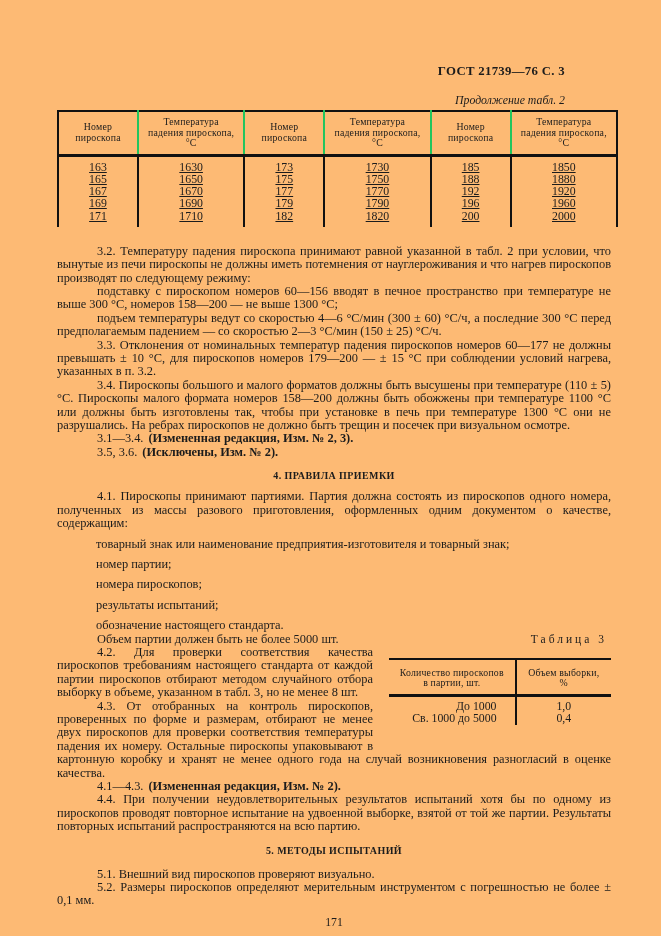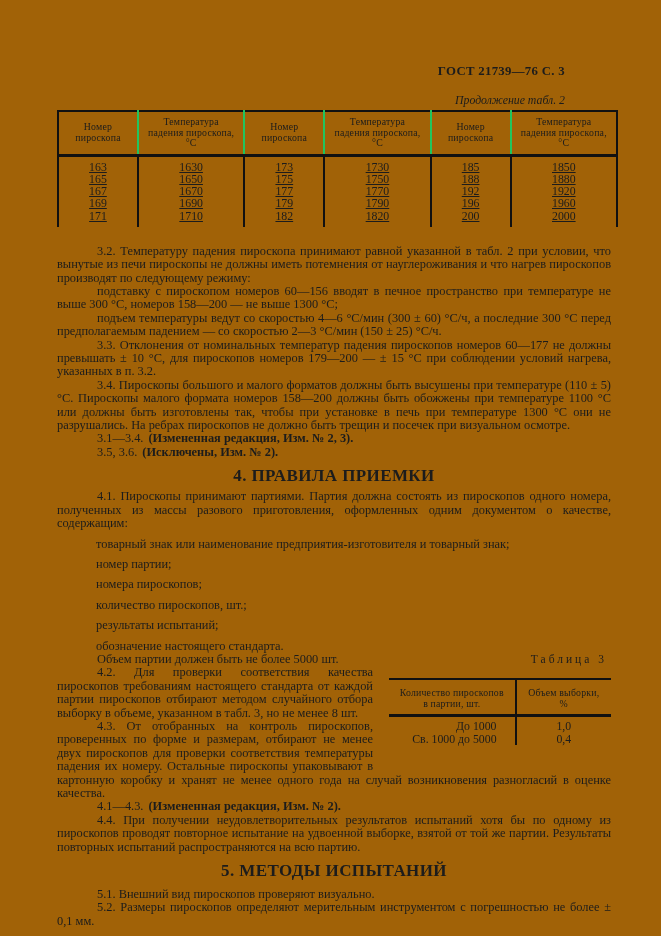--- a/index.html
+++ b/index.html
@@ -1,20 +1,20 @@
 <!DOCTYPE html>
 <html><head>
 <meta charset="utf-8">
 <style>
   html,body{margin:0;padding:0;background:#e8e8e8;}
   .page{
     position:relative;
     width:661px;height:936px;
     margin:0 auto;
-    background:#a16207;
+    background:#fdba74;
     color:#1c1c1c;
     font-family:"Liberation Serif","DejaVu Serif",serif;
     overflow:hidden;
     box-sizing:border-box;
   }
   .content{
     position:absolute;left:57px;top:0;width:554px;
   }
   .doc-ref{
     margin-top:64px;
@@ -69,21 +69,21 @@
     margin-top:18px;
     font-size:12.4px;
     line-height:13.4px;
     text-align:justify;
   }
   .para{margin:0;text-indent:40px;}
   .list-line{margin:7px 0 0 39px;}
   .amend{margin:0 0 0 40px;}
   .amend b{margin-left:5px;}
   .sect{
-    font-size:17px;
+    font-size:10px;
     line-height:15px;
     font-weight:bold;
     text-align:center;
     letter-spacing:0.4px;
     margin:9px 0 7px;
     text-indent:0;
   }
   .sect.methods{margin:9px 0 10px;}
   .t3-wrap{
     float:right;
@@ -217,21 +217,20 @@
       <p class="amend"><span>3.1—3.4.</span><b>(Измененная редакция, Изм. № 2, 3).</b></p>
       <p class="amend"><span>3.5, 3.6.</span><b>(Исключены, Изм. № 2).</b></p>
 
       <p class="sect">4. ПРАВИЛА ПРИЕМКИ</p>
 
       <p class="para">4.1. Пироскопы принимают партиями. Партия должна состоять из пироскопов одного номера, полученных из массы разового приготовления, оформленных одним документом о качестве, содержащим:</p>
       <div>
           <div class="list-line">товарный знак или наименование предприятия-изготовителя и товарный знак;</div>
           <div class="list-line">номер партии;</div>
           <div class="list-line">номера пироскопов;</div>
-          <div class="list-line">количество пироскопов, шт.;</div>
           <div class="list-line">результаты испытаний;</div>
           <div class="list-line">обозначение настоящего стандарта.</div>
         </div>
 
       <div class="t3-wrap">
         <div class="t3-caption">Таблица 3</div>
         <table class="t3">
           <colgroup>
               <col class="t3c1">
               <col class="t3c2">

